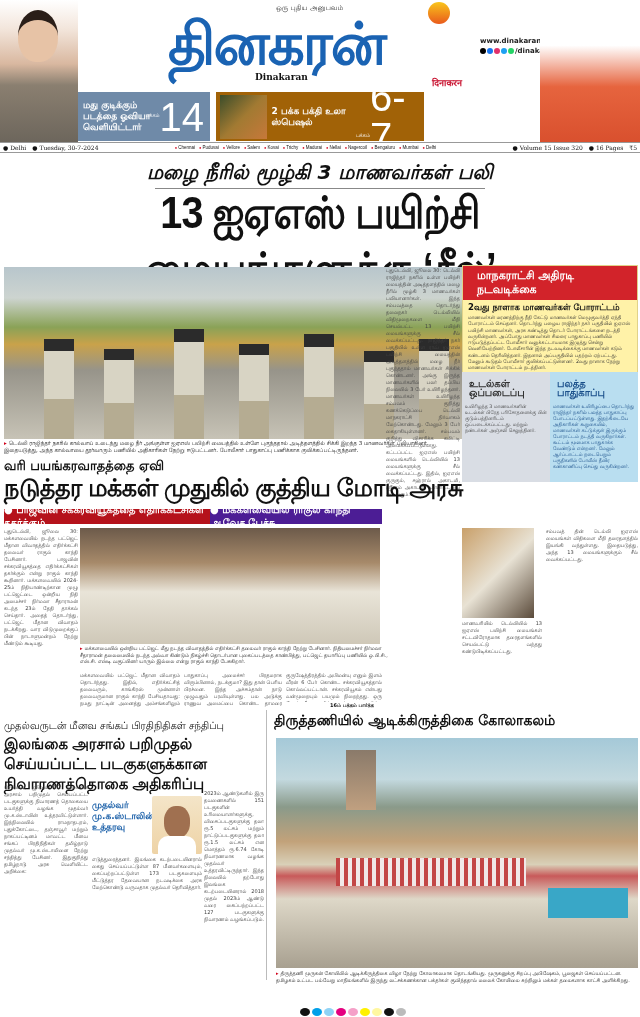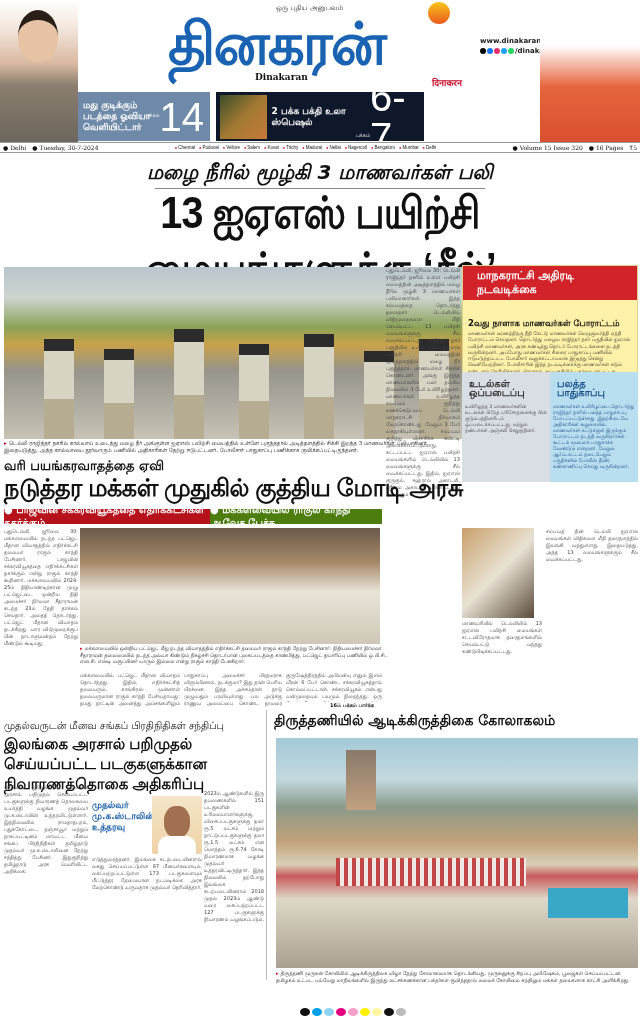--- a/index.html
+++ b/index.html
@@ -12,40 +12,40 @@
 .tagline{left:276px;top:4px;font-size:7px;color:#333}
 .sun{left:428px;top:2px;width:22px;height:22px;border-radius:50%;background:linear-gradient(180deg,#f9c51b,#e95a1c)}
 .dina{left:255px;top:72px;font-size:9px;font-weight:bold;font-family:"DejaVu Serif",serif}
 .hindi{left:432px;top:76px;font-size:9px;color:#c8102e;font-weight:bold}
 .web{left:480px;top:36px;font-size:7px;color:#222;font-weight:bold;line-height:10px}
 .social{display:flex;gap:1px;align-items:center}
 .social span{display:inline-block;width:6px;height:6px;border-radius:50%}
 .player{left:540px;top:4px;width:100px;height:138px;background:linear-gradient(180deg,#fff 0%,#fff 30%,#e6643e 60%,#d9502e 100%)}
 .promo{top:92px;height:49px;display:flex;align-items:center;color:#fff}
 .p1{left:78px;width:132px;background:#6f8aa8}
-.p2{left:216px;width:208px;background:#0f172a}
+.p2{left:216px;width:208px;background:#a16207}
 .p3{left:430px;width:208px;background:#7ab23a}
 .promo .txt{font-size:9px;font-weight:bold;line-height:11px;padding-left:5px}
 .promo .num{font-family:"Liberation Sans",sans-serif;font-size:40px;font-weight:normal;line-height:40px;margin-left:auto;padding-right:6px;position:relative}
 .promo .pk{font-size:5px;position:absolute;left:-14px;bottom:2px}
 .thumb{width:56px;height:44px;margin-left:4px;background:linear-gradient(135deg,#3b4d2a,#a27a32,#c7783a)}
 .dateline{left:0;top:142px;width:640px;height:11px;border-top:1px solid #999;border-bottom:1px solid #999;display:flex;align-items:center;font-size:6px;font-family:"DejaVu Serif",serif;padding:0 3px}
 .cities{display:flex;gap:4px;margin-left:auto;margin-right:auto;font-size:4.5px;font-family:"Liberation Sans",sans-serif}
 .cities span::before{content:"●";color:#d0021b;font-size:4px;margin-right:1px}
 .kicker1{left:0;width:640px;top:160px;text-align:center;font-size:20px;font-weight:bold;font-style:italic}
 .kickline{left:155px;top:188px;width:330px;height:1px;background:#888}
 .mainhead{left:0;width:640px;top:188px;text-align:center;font-family:"Liberation Sans",sans-serif;font-size:44px;font-weight:bold;letter-spacing:-1px;transform:scaleX(0.9);transform-origin:center}
 .photo1{left:4px;top:267px;width:458px;height:172px;background:linear-gradient(180deg,#b8c6cc 0%,#cdd4d0 18%,#8aa257 35%,#c9a24a 45%,#97948a 60%,#c7c3b6 100%)}
 .police{position:absolute;bottom:0;width:30px;height:100px;background:linear-gradient(180deg,#2b2b2b 0 12%,#d8d4c4 12% 60%,#b5ac92 60%)}
 .cap1{left:4px;top:440px;width:458px;font-size:5.5px;line-height:7px;color:#222}
 .cap1::before{content:"▸";color:#d0021b;margin-right:2px}
 .col{font-size:5px;line-height:7px;color:#444;overflow:hidden;text-align:justify}
 .redbox{left:462px;top:265px;width:176px;background:#fff2a8;border:1px solid #e0d28a}
 .redbox .bar{background:#d2232a;color:#fff;font-size:11px;font-weight:bold;padding:3px 14px}
-.redbox .sub{font-size:8.5px;font-weight:bold;padding:18px 5px 0}
+.redbox .sub{font-size:8.5px;font-weight:bold;padding:2px 5px 0}
 .redbox .body{font-size:4.8px;line-height:6.3px;padding:2px 5px 3px;color:#333}
 .side2{top:372px;width:88px;height:110px}
 .side2 .t{font-size:10px;font-weight:bold;padding:7px;color:#333;line-height:9px}
 .side2 .b{font-size:4.8px;line-height:6px;padding:0 3px;color:#444}
 .kicker2{left:4px;top:458px;font-size:13px;font-weight:bold}
 .head2{left:4px;top:474px;font-size:24px;font-weight:bold;font-family:"Liberation Sans",sans-serif;letter-spacing:-0.5px}
 .strip{top:509px;height:15px;color:#fff;font-size:10px;font-weight:bold;display:flex;align-items:center;}
 .photo2{left:80px;top:528px;width:300px;height:116px;background:linear-gradient(180deg,#6c5a4a 0%,#a78a6a 30%,#e9e4d8 55%,#cfc8b8 100%)}
 .cap2{left:80px;top:645px;width:310px;font-size:5px;line-height:6.5px;color:#222}
 .cap2::before{content:"▸";color:#d0021b;margin-right:2px}
@@ -155,21 +155,21 @@
   <div class="b" style="color:#1a4f8a">மாணவர்கள் உயிரிழப்பை தொடர்ந்து ராஜிந்தர் நகரில் பலத்த பாதுகாப்பு போடப்பட்டுள்ளது. இதற்கிடையே அதிகாரிகள் கூறுகையில், மாணவர்கள் கட்டுக்குள் இருக்கும் போராட்டம் நடத்தி வருகிறார்கள். கூட்டம் மூலமாக பாதுகாக்க வேண்டும் என்றனர். மேலும் ஆர்ப்பாட்டம் நடைபெறும் பகுதிகளில் போலீஸ் தீவிர கண்காணிப்பு செய்து வருகின்றனர்.</div>
 </div>
 
 <div class="abs" style="left:462px;top:528px;width:72px;height:90px;background:linear-gradient(135deg,#c9a06a,#e8e2d4,#5a4a3a)"></div>
 <div class="abs col" style="left:462px;top:620px;width:80px;height:80px">மாணவரியில் டெல்லியில் 13 ஐஏஎஸ் பயிற்சி மையங்கள் சட்டவிரோதமாக தரைதளங்களில் செயல்பட்டு வந்தது கண்டுபிடிக்கப்பட்டது.</div>
 <div class="abs col" style="left:546px;top:528px;width:92px;height:170px">சம்பவத் தின் டெல்லி ஐஏஎஸ் மையங்கள் விதிகளை மீறி தரைதளத்தில் இயங்கி வந்துள்ளது. இதையடுத்து, அந்த 13 மையங்களுக்கும் சீல் வைக்கப்பட்டது.</div>
 
 <div class="abs kicker2">வரி பயங்கரவாதத்தை ஏவி</div>
 <div class="abs head2">நடுத்தர மக்கள் முதுகில் குத்திய மோடி அரசு</div>
 <div class="abs strip" style="left:4px;width:206px;background:#b5121b">● பாஜவின் சக்கரவியூகத்தை எதிர்க்கட்சிகள் தகர்க்கும்</div>
-<div class="abs strip" style="left:210px;width:172px;background:#4d7c0f">● மக்களவையில் ராகுல் காந்தி ஆவேச பேச்சு</div>
+<div class="abs strip" style="left:210px;width:172px;background:#4c1d95">● மக்களவையில் ராகுல் காந்தி ஆவேச பேச்சு</div>
 
 <div class="abs col" style="left:4px;top:528px;width:74px;height:180px">புதுடெல்லி, ஜூலை 30: மக்களவையில் நடந்த பட்ஜெட் மீதான விவாதத்தில் எதிர்க்கட்சி தலைவர் ராகுல் காந்தி பேசினார். பாஜவின் சக்கரவியூகத்தை எதிர்க்கட்சிகள் தகர்க்கும் என்று ராகுல் காந்தி கூறினார். மக்களவையில் 2024-25ம் நிதியாண்டிற்கான முழு பட்ஜெட்டை ஒன்றிய நிதி அமைச்சர் நிர்மலா சீதாராமன் கடந்த 23ம் தேதி தாக்கல் செய்தார். அதைத் தொடர்ந்து, பட்ஜெட் மீதான விவாதம் நடக்கிறது. வார விடுமுறைக்குப் பின் நாடாளுமன்றம் நேற்று மீண்டும் கூடியது.</div>
 <div class="abs photo2"></div>
 <div class="abs cap2">மக்களவையில் ஒன்றிய பட்ஜெட் மீது நடந்த விவாதத்தில் எதிர்க்கட்சி தலைவர் ராகுல் காந்தி நேற்று பேசினார். நிதியமைச்சர் நிர்மலா சீதாராமன் தலைமையில் நடந்த அல்வா கிண்டும் நிகழ்ச்சி தொடர்பான புகைப்படத்தை காண்பித்து, பட்ஜெட் தயாரிப்பு பணியில் ஓ.பி.சி., எஸ்.சி. எஸ்டி வகுப்பினர் யாரும் இல்லை என்று ராகுல் காந்தி பேசுகிறார்.</div>
 <div class="abs col" style="left:80px;top:672px;width:100px;height:36px">மக்களவையில் பட்ஜெட் மீதான விவாதம் தொடர்ந்தது. இதில், எதிர்க்கட்சித் தலைவரும், காங்கிரஸ் முன்னாள் தலைவருமான ராகுல் காந்தி பேசியதாவது: நமது நாட்டின் அனைத்து அம்சங்களிலும் அச்சம் நிறைந்த சூழல் நிலவுகிறது. பாஜ கட்சியில் ஒருவர் மட்டுமே பிரதமர் கனவு காண முடியும் என்ற நிலை இருக்கிறது.</div>
 <div class="abs col" style="left:184px;top:672px;width:98px;height:36px">பாதுகாப்பு அமைச்சர் பிரதமராக விரும்பினால், நடக்குமா? இது தான் பெரிய பிரச்னை. இந்த அச்சம்தான் நாடு முழுவதும் பரவியுள்ளது. பல அடுக்கு ராணுவ அமைப்பை கொண்ட தாமரை வடிவ போர்த்தந்திரம் தான் சக்கரவியூகம்.</div>
 <div class="abs col" style="left:286px;top:672px;width:96px;height:30px">குருஷேத்திரத்தில் அபிமன்யு எனும் இளம் வீரன் 6 பேர் கொண்ட சக்கரவியூகத்தால் கொல்லப்பட்டான். சக்கரவியூகம் என்பது வன்முறையும் பயமும் நிறைந்தது. ஒரு போர் வீரனை சிக்கவைக்க பல அடுக்கு ராணுவ அமைப்பை கொண்ட தாமரை வடிவ போர்த்தந்திரம்.</div>
 <div class="abs" style="left:330px;top:702px;font-size:5px;font-weight:bold">16ம் பக்கம் பார்க்க</div>
 
 <div class="abs kicker3">முதல்வருடன் மீனவ சங்கப் பிரதிநிதிகள் சந்திப்பு</div>

